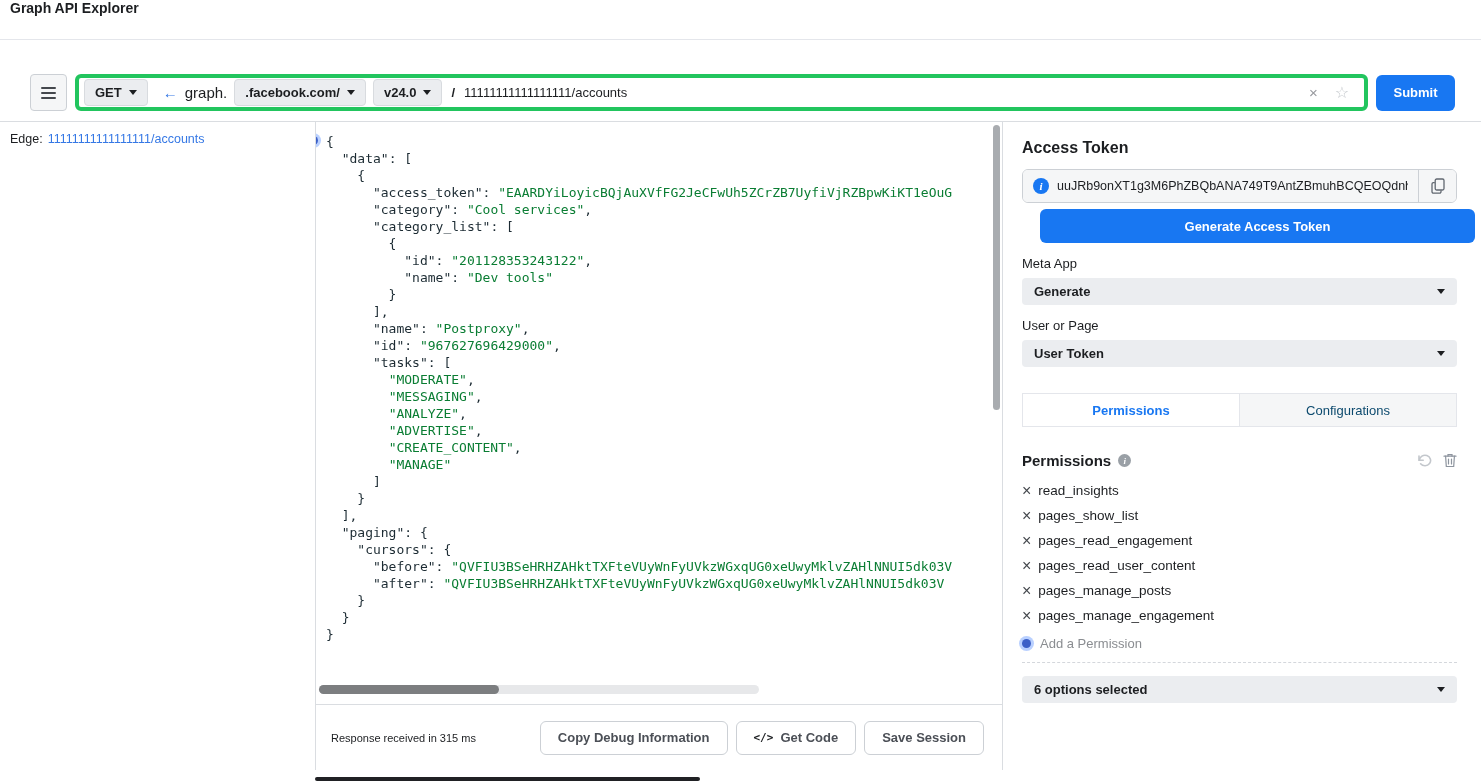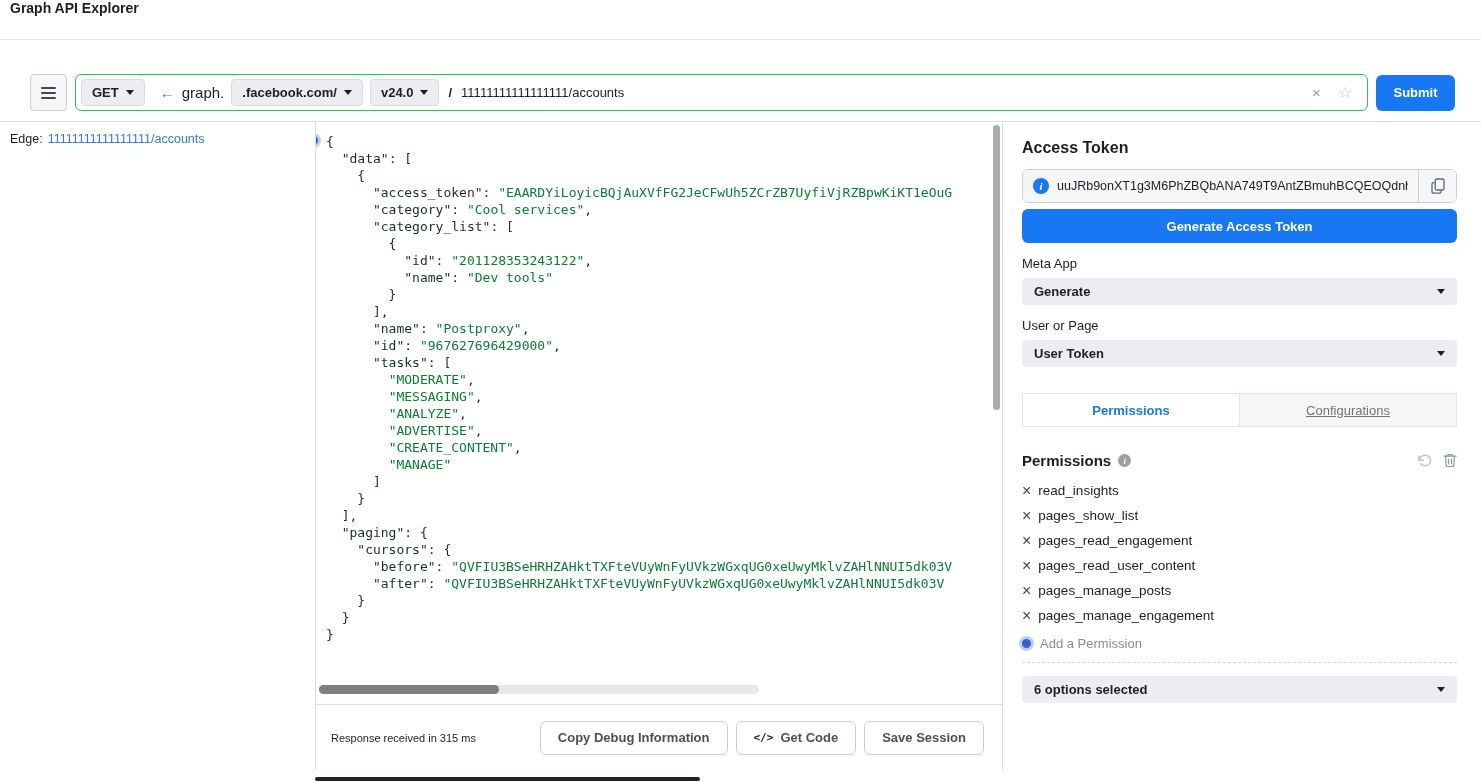--- a/index.html
+++ b/index.html
@@ -7,21 +7,21 @@
   body { font-family:"Liberation Sans","DejaVu Sans",sans-serif; color:#1c1e21; background:#fff; position:relative; overflow:hidden; }
 
   
   .header { position:absolute; top:0; left:0; right:0; height:40px; border-bottom:1px solid #e4e6eb; display:flex; padding:0 10px; background:#fff; }
   .header h1 { font-size:14px; font-weight:700; color:#1c1e21; }
 
   
   .toolbar { position:absolute; top:41px; left:0; right:0; height:81px; border-bottom:1px solid #dadde1; display:flex; align-items:center; padding:23px 26px 0 30px; gap:8px; background:#fff; }
   .hamburger-btn { width:37px; height:37px; background:#f5f6f7; border:1px solid #ccd0d5; border-radius:4px; display:flex; flex-direction:column; align-items:center; justify-content:center; gap:3px; cursor:pointer; flex:none; }
   .hamburger-bar { width:15px; height:2px; background:#44484d; border-radius:1px; }
-  .url-group { flex:1; height:37px; border:1px solid #22c55e; border-radius:6px; background:#fff; display:flex; align-items:center; padding:0 10px 0 5px; gap:7px; min-width:0; }
+  .url-group { flex:1; height:37px; border:4px solid #22c55e; border-radius:6px; background:#fff; display:flex; align-items:center; padding:0 10px 0 5px; gap:7px; min-width:0; }
   .pill { display:flex; align-items:center; gap:7px; background:#ebedf0; border:1px solid #d8dbdf; border-radius:4px; padding:0 10px; height:27px; font-size:13px; font-weight:700; color:#1c1e21; cursor:pointer; white-space:nowrap; flex:none; }
   .caret { width:0; height:0; border-left:4px solid transparent; border-right:4px solid transparent; border-top:5px solid #1c1e21; display:inline-block; }
   .arrow-left { color:#3578e5; font-size:15px; margin-left:8px; }
   .host-text { font-size:15px; color:#1c1e21; }
   .slash { font-size:13px; font-weight:700; margin:0 2px; }
   .path-text { font-size:13px; font-weight:500; flex:1; min-width:0; overflow:hidden; white-space:nowrap; }
   .tb-icon { background:none; border:none; color:#97999e; font-size:15px; cursor:pointer; padding:0 5px; flex:none; }
   .star { color:#c4c8cc; font-size:16px; }
   .submit-btn { width:79px; height:36px; background:#1877f2; color:#fff; border:none; border-radius:6px; font-size:13px; font-weight:700; cursor:pointer; flex:none; }
 
@@ -50,28 +50,28 @@
   .code-glyph { font-family:"DejaVu Sans Mono","Liberation Mono",monospace; font-size:11px; font-weight:700; color:#1c1e21; }
 
   
   .right-panel { position:absolute; left:1022px; top:122px; width:435px; }
   .at-title { font-size:16px; font-weight:700; margin-top:17px; }
   .token-row { display:flex; margin-top:12px; height:34px; border:1px solid #ccd0d5; border-radius:6px; overflow:hidden; }
   .token-main { flex:1; background:#f5f6f7; display:flex; align-items:center; padding:0 10px; gap:8px; min-width:0; }
   .info-icon { width:16px; height:16px; border-radius:50%; background:#1877f2; color:#fff; font-size:11px; font-weight:700; font-style:italic; font-family:"Liberation Serif","DejaVu Serif",serif; display:flex; align-items:center; justify-content:center; flex:none; }
   .token-text { font-size:12.5px; color:#1c1e21; white-space:nowrap; overflow:hidden; }
   .copy-btn { width:38px; border:none; border-left:1px solid #ccd0d5; background:#f5f6f7; display:flex; align-items:center; justify-content:center; cursor:pointer; }
-  .generate-btn { margin-top:6px; width:100%; height:34px; background:#1877f2; color:#fff; border:none; border-radius:6px; font-size:13px; font-weight:700; cursor:pointer; }
+  .generate-btn { margin-top:6px; width:100%; height:34px; background:#1877f2; color:#fff; border:none; border-radius:6px; font-size:13px; font-weight:700; cursor:pointer;margin-left:18px; }
   .field-label { margin-top:13px; font-size:13px; color:#1c1e21; }
   .dd { margin-top:7px; height:27px; background:#ebedf0; border-radius:4px; display:flex; align-items:center; padding:0 12px; font-size:13px; font-weight:700; color:#1c1e21; cursor:pointer; }
   .dd .caret { margin-left:auto; }
   .tabs { margin-top:26px; height:34px; display:flex; border:1px solid #e4e6eb; background:#f5f6f7; }
   .tab { flex:1; display:flex; align-items:center; justify-content:center; font-size:13px; cursor:pointer; }
   .tab.active { background:#fff; color:#1877f2; font-weight:600; border-right:1px solid #e4e6eb; }
-  .tab.inactive { color:#737373;text-decoration:underline; }
+  .tab.inactive { color:#0c4a6e; }
   .perm-head { margin-top:25px; display:flex; align-items:center; }
   .perm-title { font-size:15px; font-weight:700; }
   .perm-info { width:13px; height:13px; border-radius:50%; background:#9aa0a6; color:#fff; font-size:9px; font-weight:700; font-style:italic; font-family:"Liberation Serif","DejaVu Serif",serif; display:flex; align-items:center; justify-content:center; margin-left:7px; }
   .head-icons { margin-left:auto; display:flex; align-items:center; gap:11px; }
   .perm-list { margin-top:9px; }
   .perm-item { display:flex; align-items:center; height:25px; gap:7px; font-size:13.5px; color:#1c1e21; }
   .perm-x { font-size:16px; color:#44484d; cursor:pointer; line-height:1; }
   .add-row { margin-top:8px; display:flex; align-items:center; gap:9px; padding-bottom:11px; border-bottom:1px dashed #d4d7dc; cursor:pointer; }
   .add-dot { width:9px; height:9px; border-radius:50%; background:#3b5fc7; box-shadow:0 0 0 3px rgba(100,150,255,.45); flex:none; }
   .add-label { font-size:13px; color:#8a8d91; }

